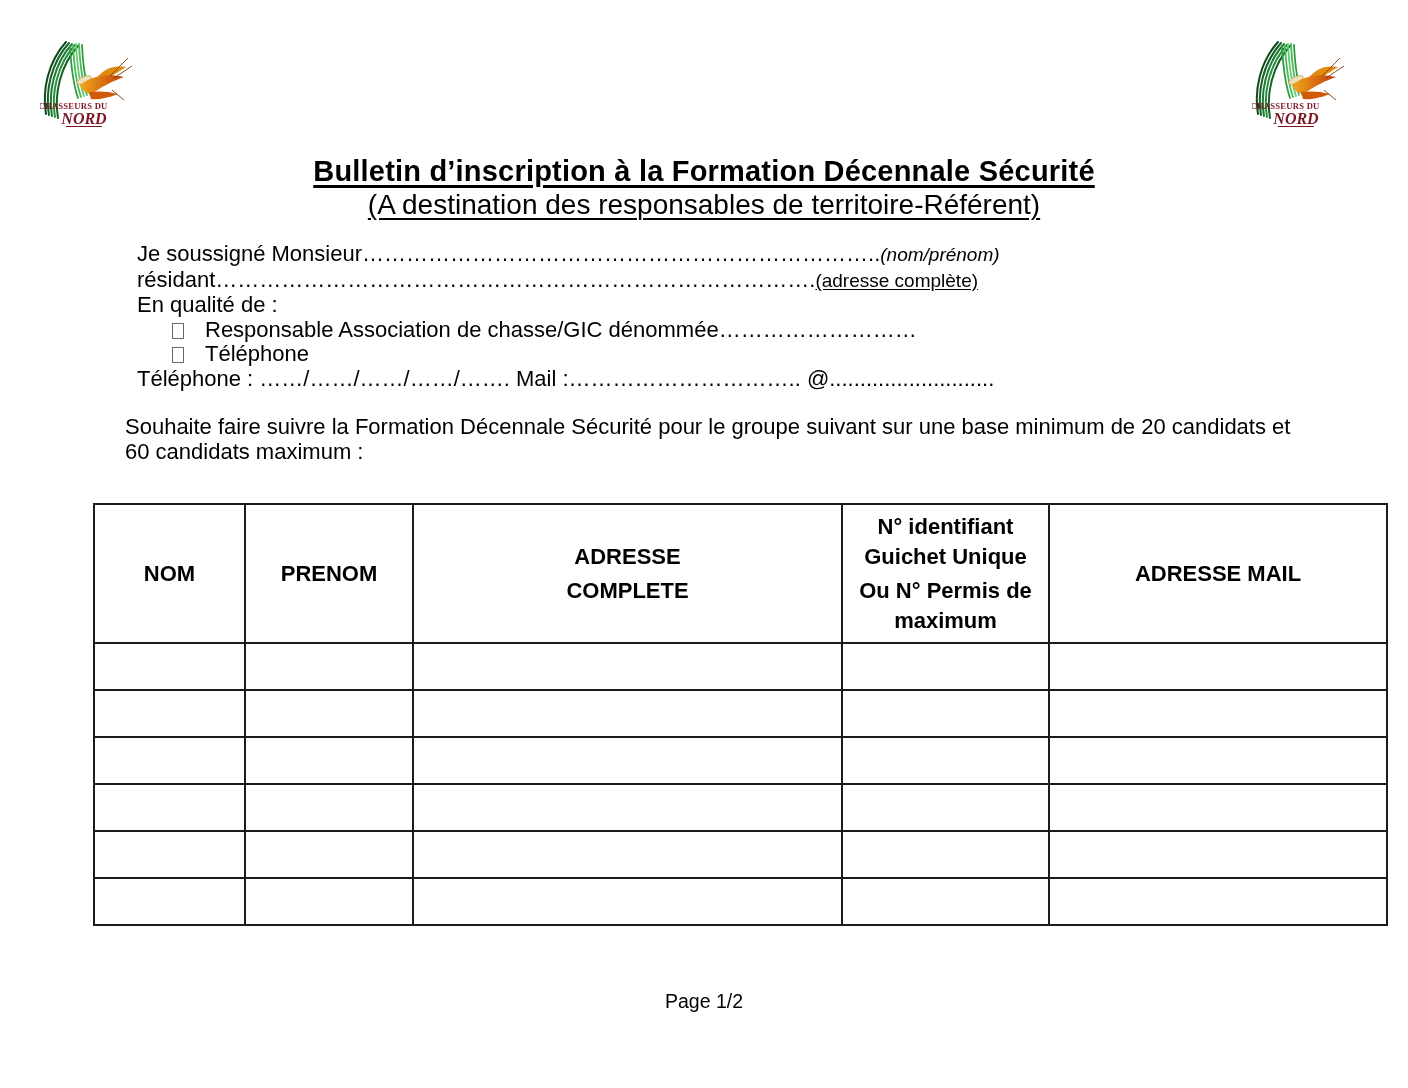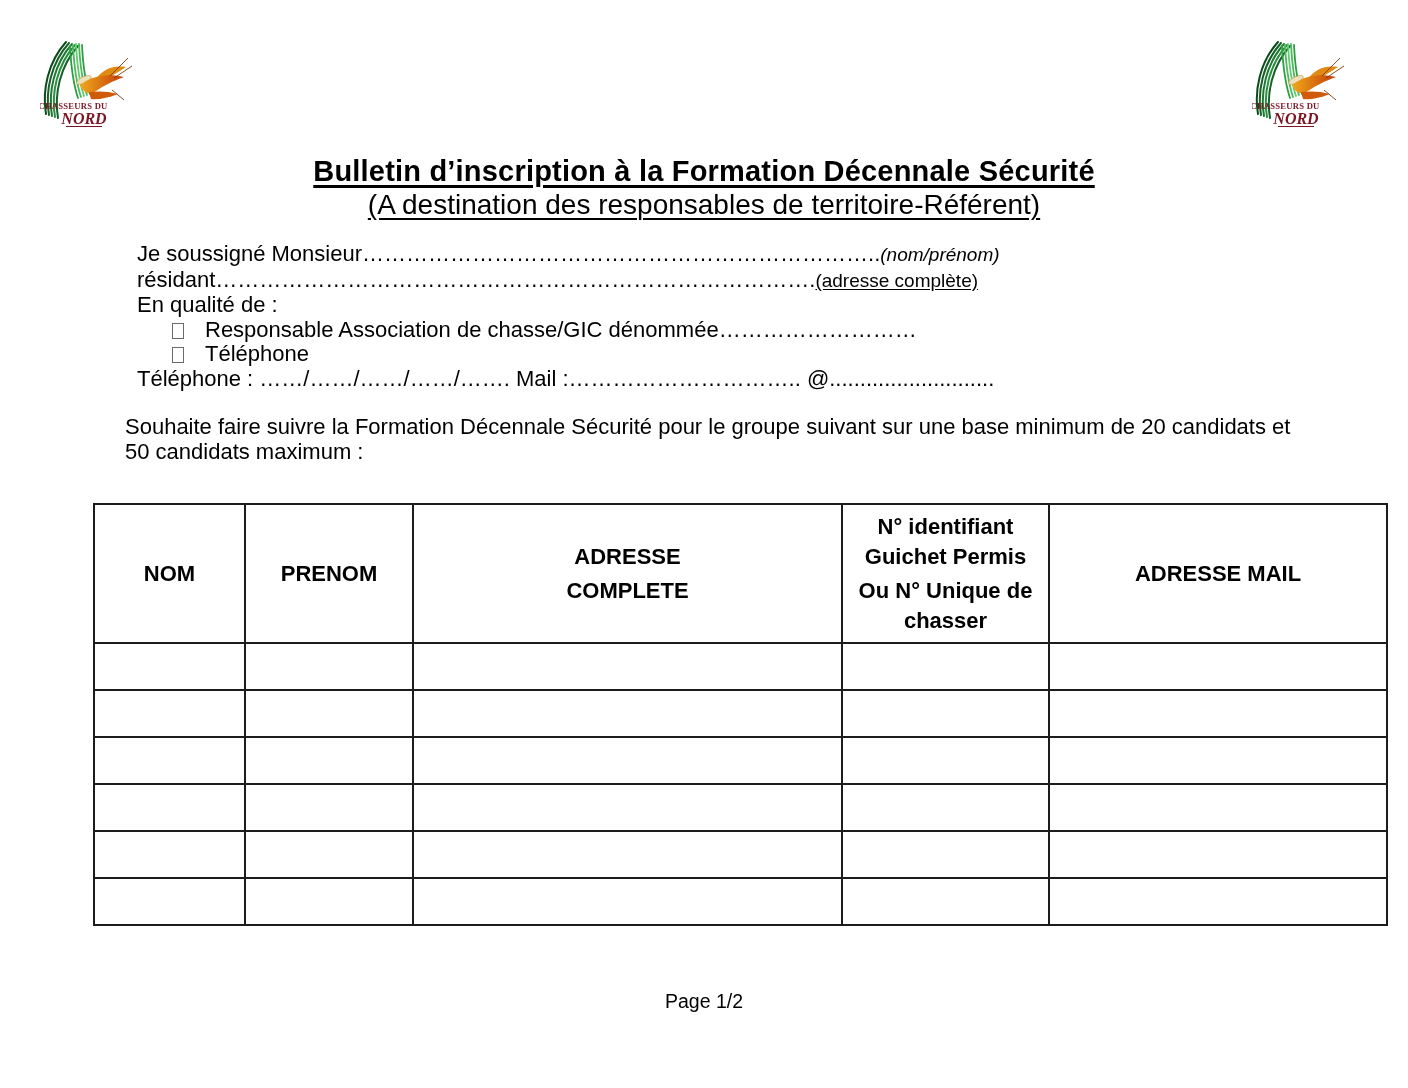--- a/index.html
+++ b/index.html
@@ -121,39 +121,39 @@
     <p><span>Je soussigné Monsieur</span><span>……………………………………………………………..</span><span class="annot annot--it">(nom/prénom)</span></p>
     <p><span>résidant</span><span>……………………………………………………………………….</span><span class="annot annot--u">(adresse complète)</span></p>
     <p>En qualité de :</p>
     <p class="opt"><span class="checkbox"></span><span>Responsable Association de chasse/GIC dénommée………………………</span></p>
     <p class="opt"><span class="checkbox"></span><span>Téléphone</span></p>
     <p>Téléphone : ……/……/……/……/……. Mail :………………………….. @...........................</p>
   </div>
 
   <div class="souhaite">
     <p>Souhaite faire suivre la Formation Décennale Sécurité pour le groupe suivant sur une base minimum de 20 candidats et</p>
-    <p>50 candidats maximum :</p>
+    <p>60 candidats maximum :</p>
   </div>
 
   <table class="grid">
     <thead>
       <tr>
           <th style="width: 151px;">
             <div class="th-line">NOM</div>
           </th>
           <th style="width: 168px;">
             <div class="th-line">PRENOM</div>
           </th>
           <th style="width: 429px;">
             <div class="th-line">ADRESSE</div>
             <div class="th-line">COMPLETE</div>
           </th>
           <th style="width: 207px;">
-            <div class="th-line">N° identifiant Guichet Permis</div>
-            <div class="th-line">Ou N° Unique de chasser</div>
+            <div class="th-line">N° identifiant Guichet Unique</div>
+            <div class="th-line">Ou N° Permis de maximum</div>
           </th>
           <th style="width: 338px;">
             <div class="th-line">ADRESSE MAIL</div>
           </th>
         </tr>
     </thead>
     <tbody>
         <tr>
           <td></td>
           <td></td>

